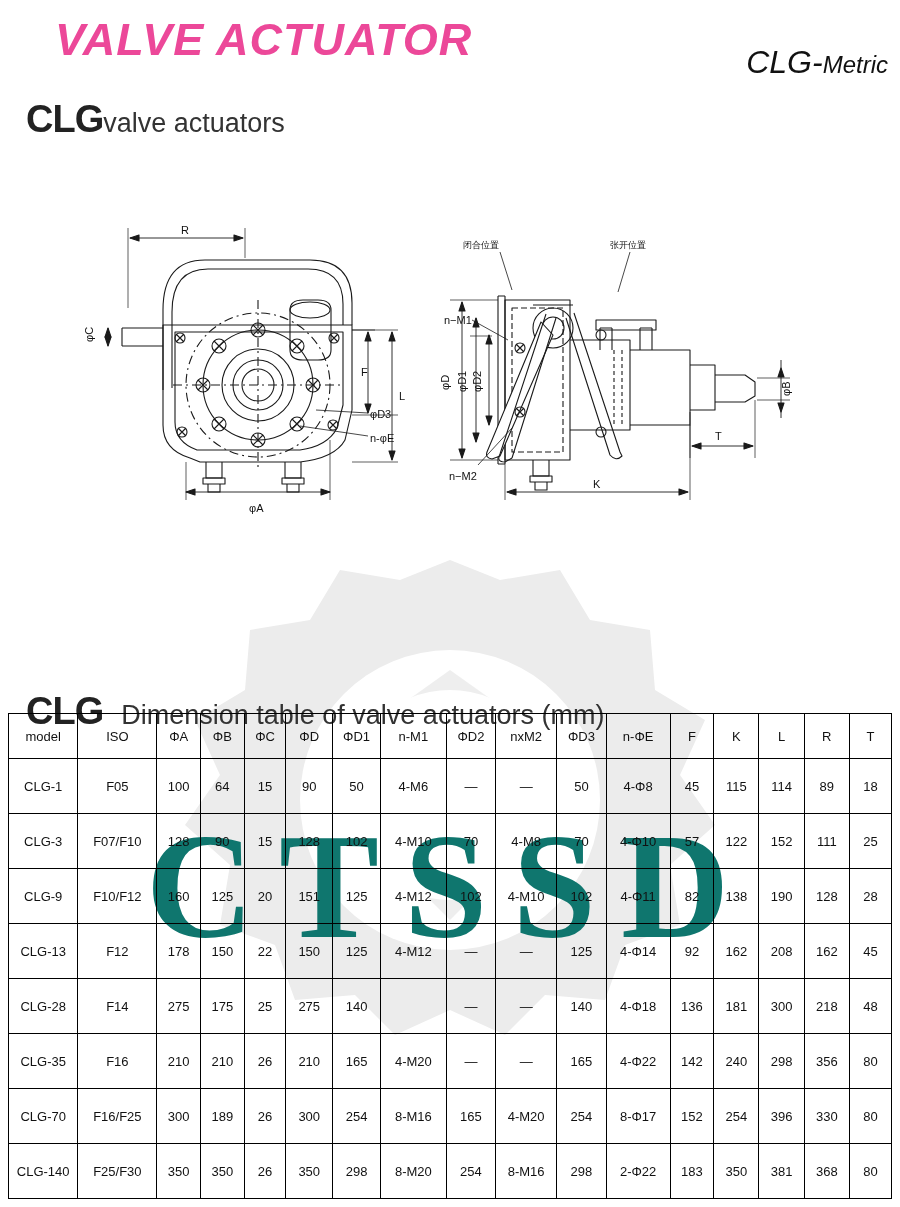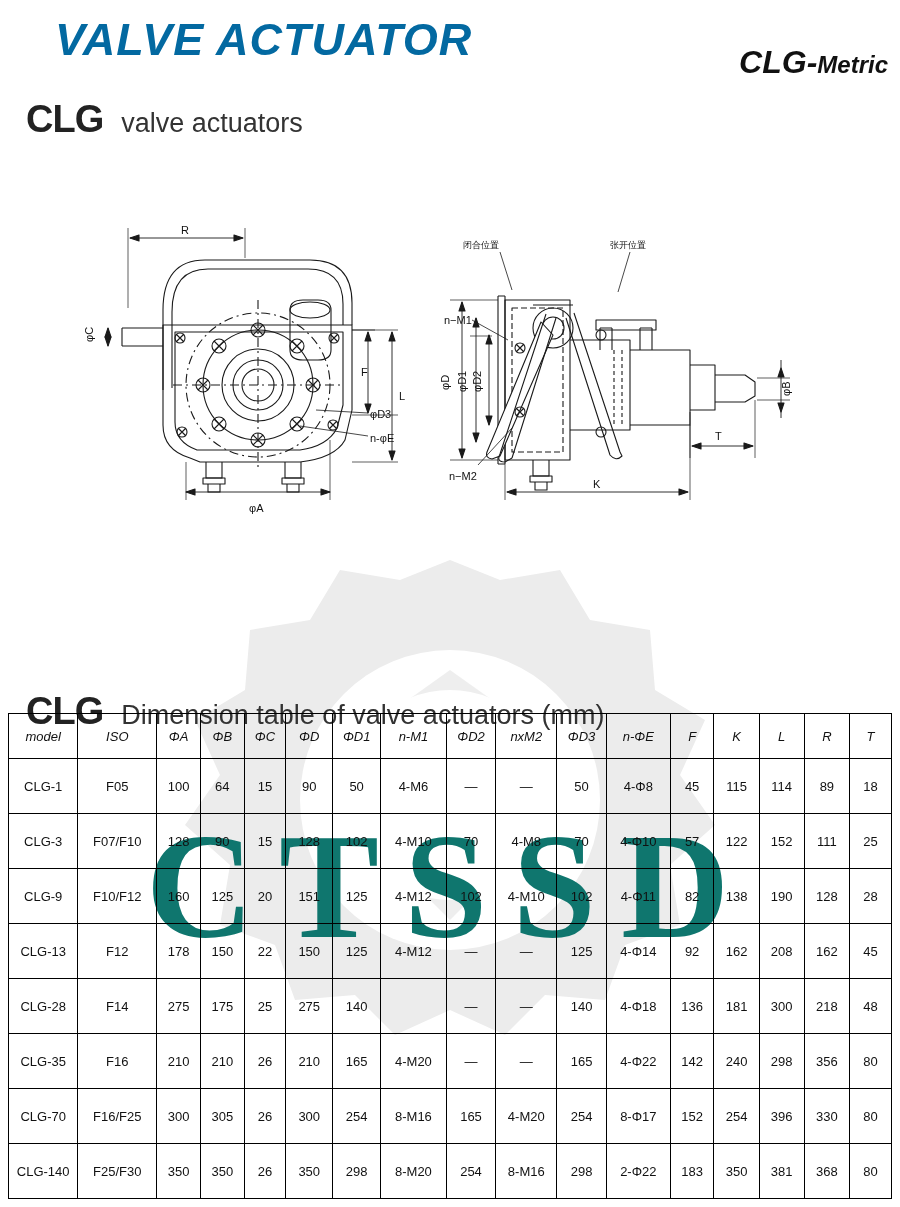--- a/index.html
+++ b/index.html
@@ -23,28 +23,28 @@
   }
   .title-main {
     position: absolute;
     left: 55px;
     top: 14px;
     font-family: "Liberation Sans", sans-serif;
     font-weight: bold;
     font-style: italic;
     font-size: 45px;
     letter-spacing: 1px;
-    color: #0369a1;
+    color: #ec4899;
   }
   .title-right {
     position: absolute;
     right: 12px;
     top: 44px;
     font-family: "Liberation Sans", sans-serif;
-    font-weight: bold;
+    font-weight: normal;
     font-style: italic;
     font-size: 32px;
     color: #111;
     white-space: nowrap;
   }
   .title-right .small {
     font-size: 24px;
   }
 
   .subtitle-row {
@@ -56,21 +56,20 @@
   }
   .subtitle-brand {
     font-size: 38px;
     font-weight: bold;
     color: #222;
     letter-spacing: -1px;
   }
   .subtitle-text {
     font-size: 27px;
     color: #333;
-    margin-left: 18px;
     font-weight: normal;
   }
 
   
   .watermark {
     position: absolute;
     left: 0;
     top: 520px;
     width: 900px;
     height: 560px;
@@ -137,21 +136,20 @@
     text-align: center;
     vertical-align: middle;
     height: 54px;
     padding: 0 2px;
     font-weight: normal;
     color: #111;
     white-space: nowrap;
   }
   table.dim thead th {
     height: 44px;
-    font-style: italic;
   }
   
   .c-model { width: 68px; }
   .c-iso   { width: 82px; }
   .c-a     { width: 44px; }
   .c-b     { width: 44px; }
   .c-c     { width: 42px; }
   .c-d     { width: 48px; }
   .c-d1    { width: 48px; }
   .c-nm1   { width: 68px; }
@@ -532,21 +530,21 @@
       <td>142</td>
       <td>240</td>
       <td>298</td>
       <td>356</td>
       <td>80</td>
     </tr>
     <tr>
       <td>CLG-70</td>
       <td>F16/F25</td>
       <td>300</td>
-      <td>305</td>
+      <td>189</td>
       <td>26</td>
       <td>300</td>
       <td>254</td>
       <td>8-M16</td>
       <td>165</td>
       <td>4-M20</td>
       <td>254</td>
       <td>8-Φ17</td>
       <td>152</td>
       <td>254</td>

